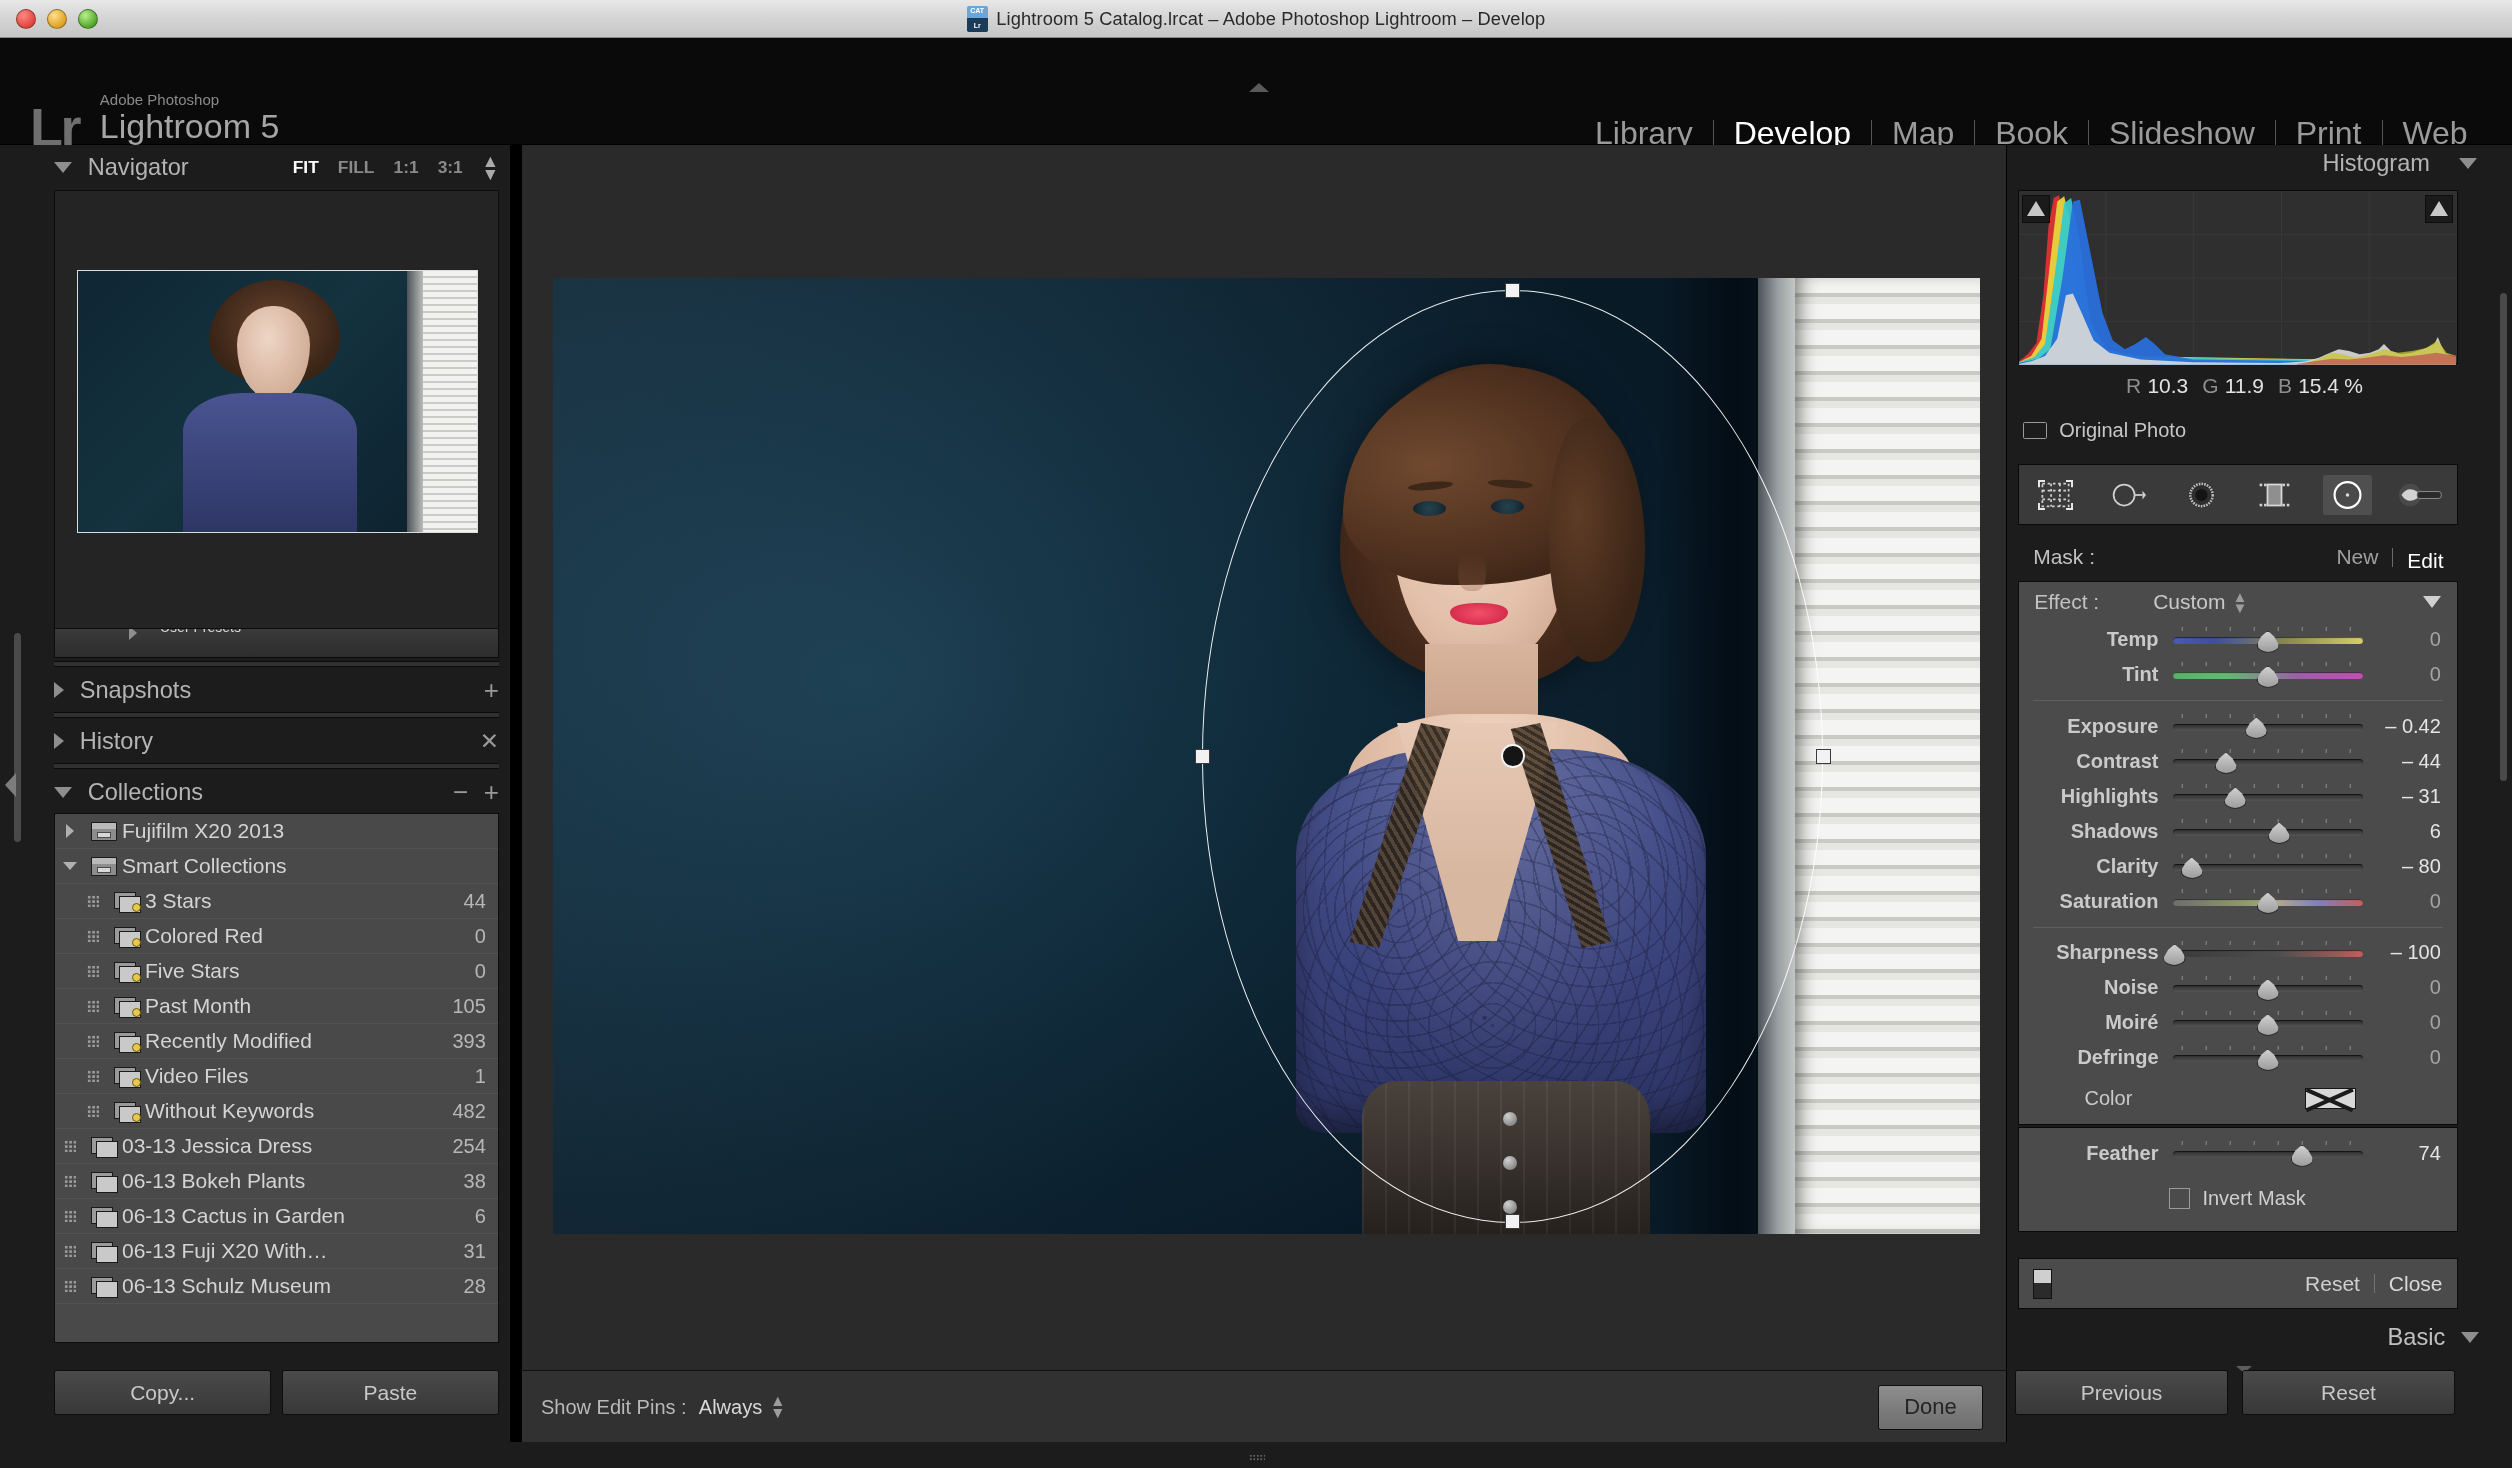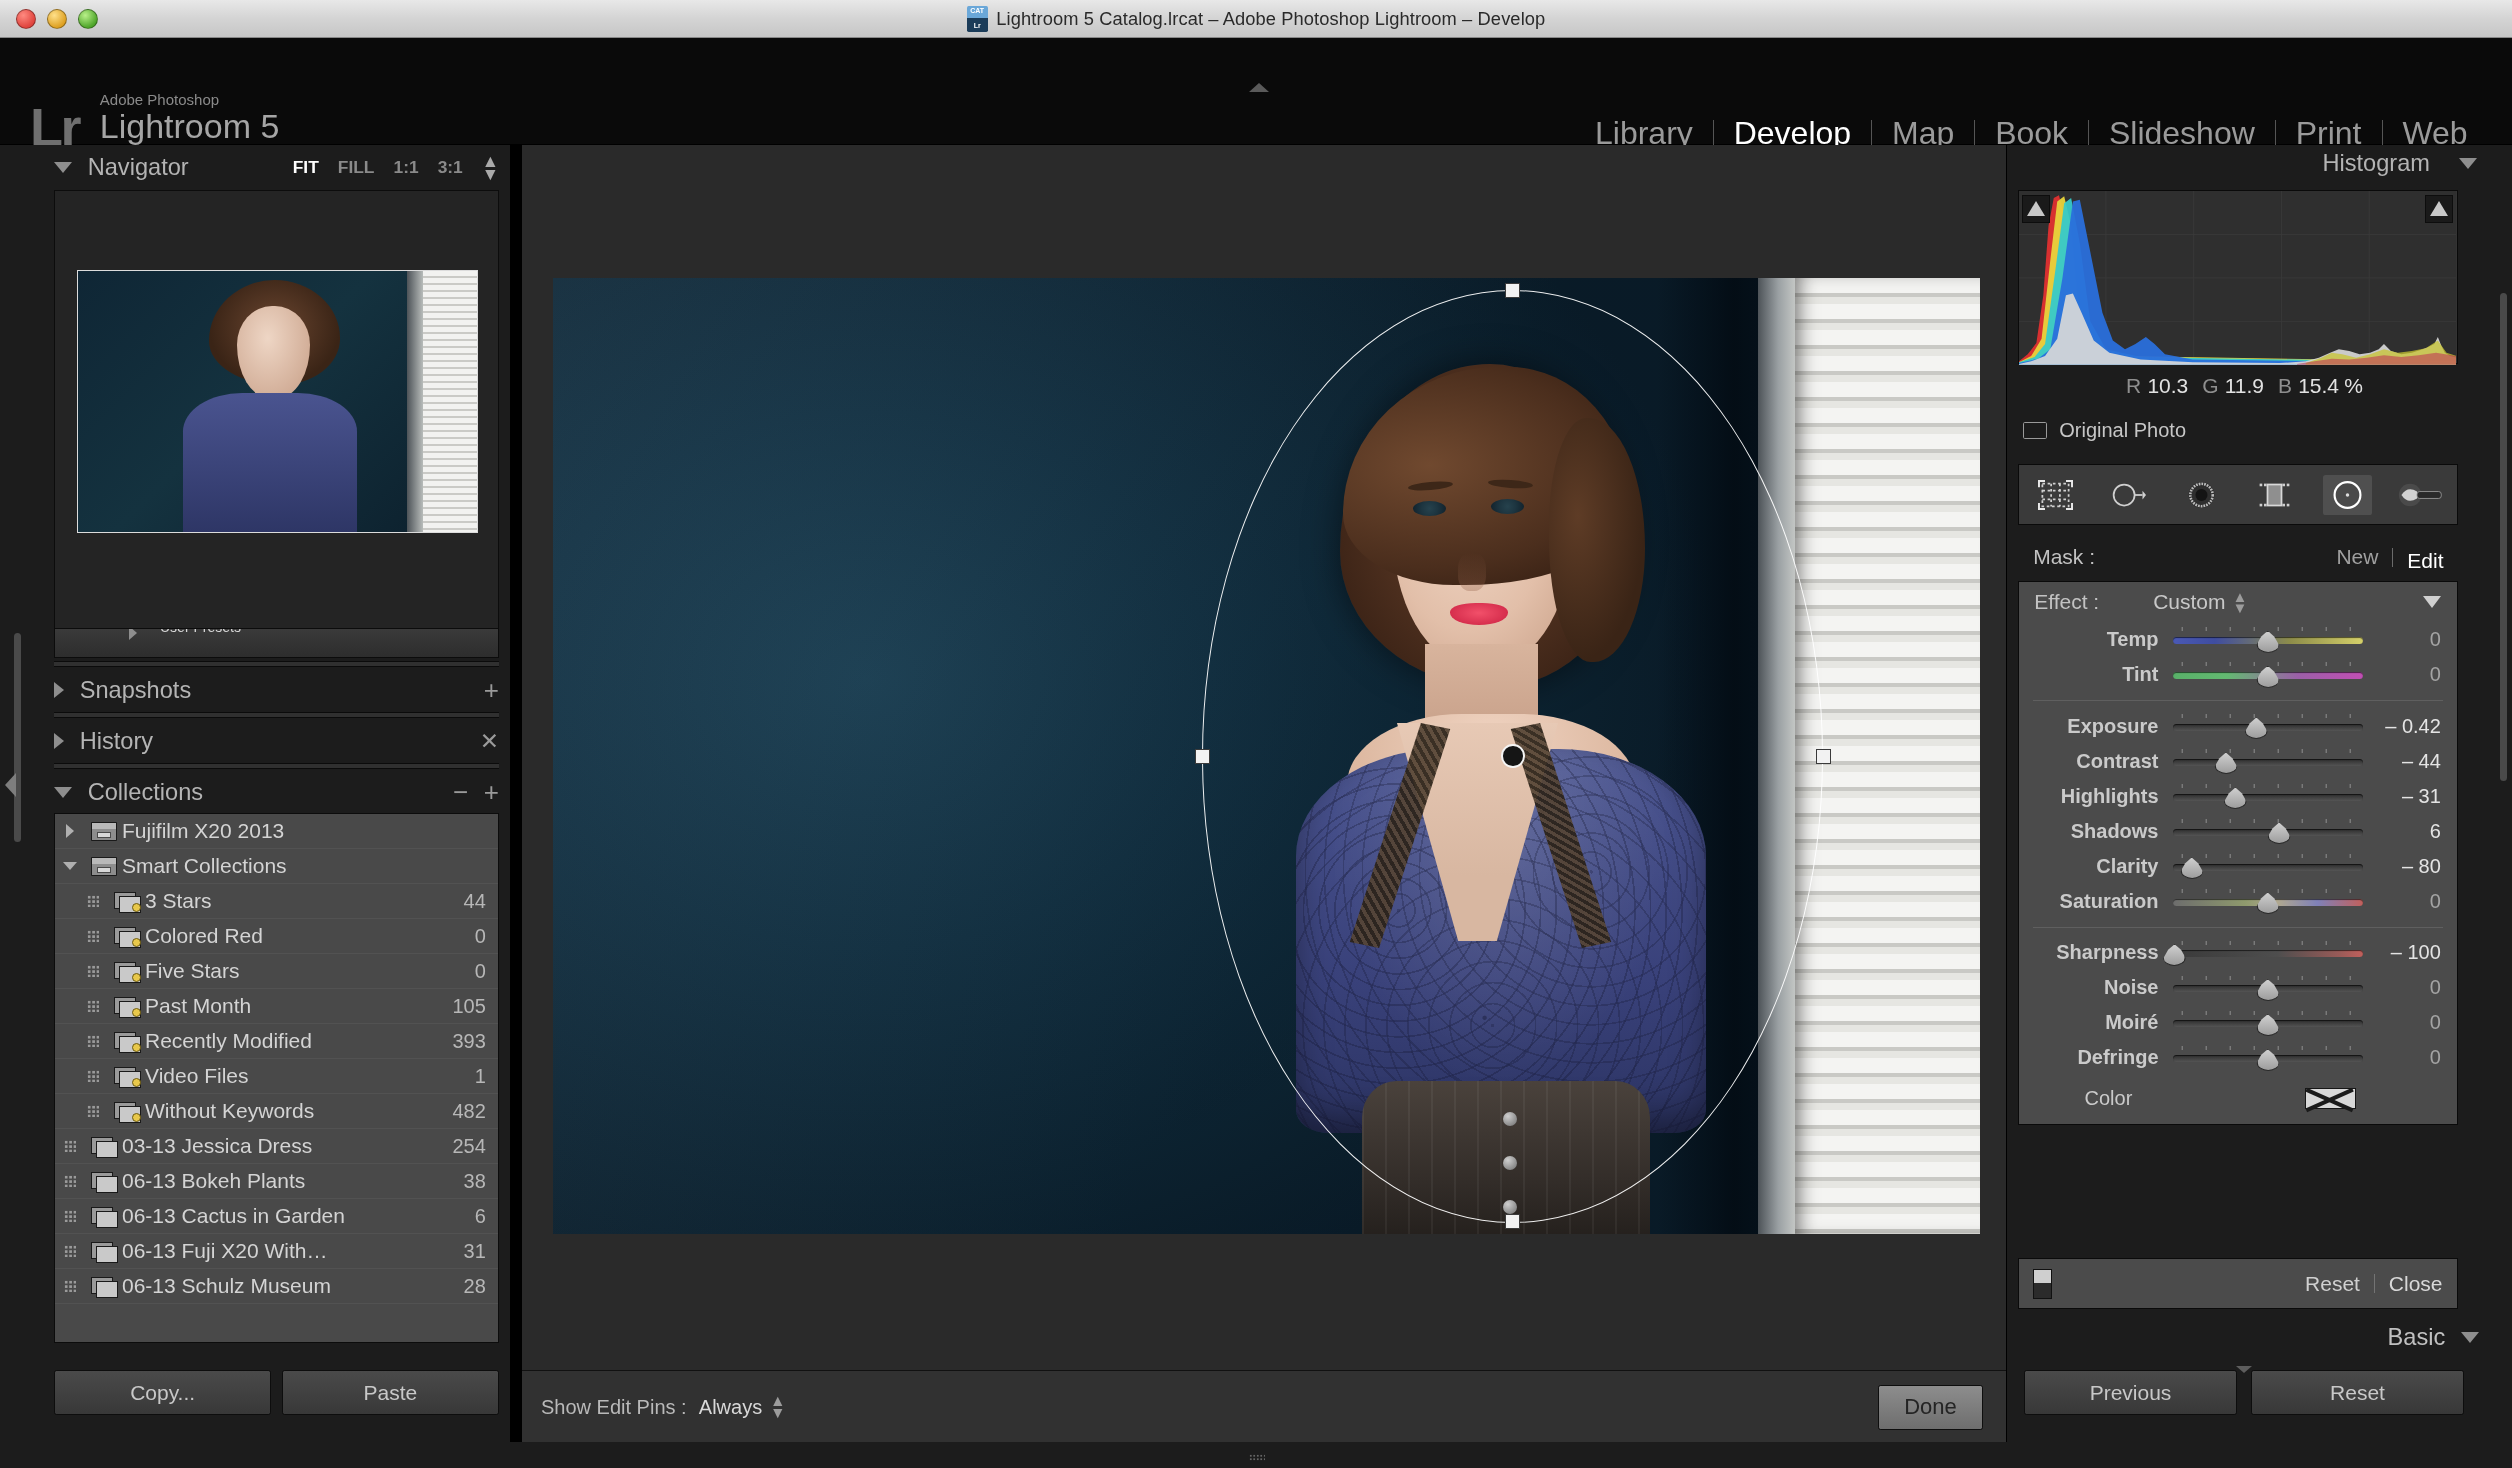--- a/index.html
+++ b/index.html
@@ -528,21 +528,21 @@
   #rc-reset { margin-left: auto; font-size: 21px; color: #d0d0d0; font-weight: 300; cursor: pointer; }
   #rc-sep { width: 0.9px; height: 19px; background: #737373; margin: 0 14px; }
   #rc-close { font-size: 21px; color: #d8d8d8; font-weight: 300; margin-right: 14px; cursor: pointer; }
 
   #basic-header {
     position: absolute; right: 33px; top: 1324px; display: flex; align-items: center; gap: 15.7px;
   }
   #basic-title { font-size: 23.6px; color: #c0c0c0; font-weight: 300; }
 
   #rp-buttons {
-    position: absolute; left: 17px; top: 1378px; width: 440px; display: flex; gap: 14px;
+    position: absolute; left: 8px; top: 1378px; width: 440px; display: flex; gap: 14px;
   }
   #rp-collapse {
     position: absolute; left: 229px; top: 1366px;
     width: 0; height: 0; border-left: 8.7px solid transparent;
     border-right: 8.7px solid transparent; border-top: 7.9px solid #5d5d5d;
   }
 </style>
 </head>
 <body>
 
@@ -1096,20 +1096,37 @@
           <div class="slider-val zero">0</div>
         </div>
       </div>
 
     <div id="color-row">
       <div id="color-label">Color</div>
       <div id="color-swatch"></div>
     </div>
   </div>
 
+  <div id="feather-panel" style="top:982px;">
+    <div id="feather-slider">
+        <div class="slider-row" style="height: 51px;">
+          <div class="slider-name">Feather</div>
+          <div class="slider-track-wrap">
+            <div class="slider-ticks"></div>
+            <div class="slider-track "></div>
+            <div class="slider-thumb" style="left: 68%;"></div>
+          </div>
+          <div class="slider-val">74</div>
+        </div>
+      </div>
+    <div id="invert-row">
+      <div id="invert-chk"></div>
+      <div id="invert-label">Invert Mask</div>
+    </div>
+  </div>
 
   <div id="rc-bar" style="top:1113px;">
     <div id="rc-switch"></div>
     <div id="rc-reset">Reset</div>
     <div id="rc-sep"></div>
     <div id="rc-close">Close</div>
   </div>
 
   <div id="basic-header" style="top:1179px;">
     <div id="basic-title">Basic</div>

